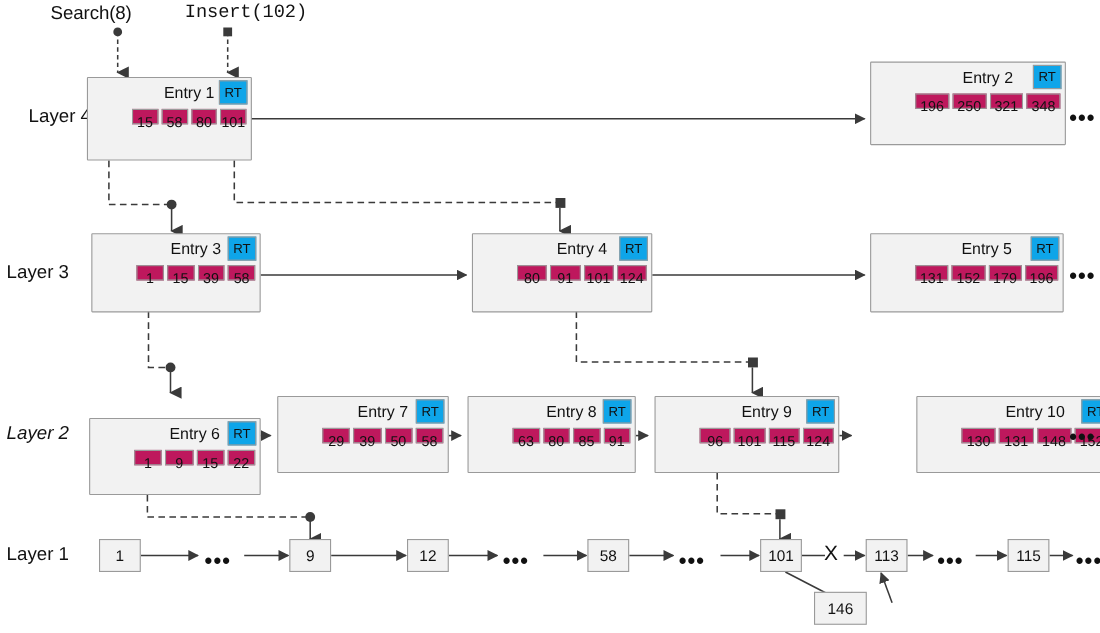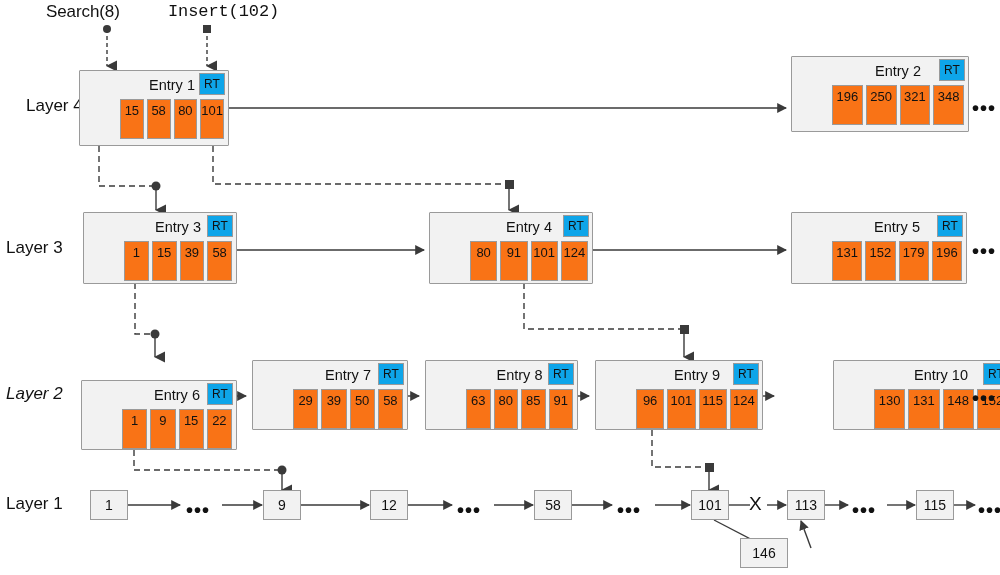--- a/index.html
+++ b/index.html
@@ -77,23 +77,23 @@
     color: #111;
   }
   .entry-cells {
     display: flex;
     gap: 3px;
     padding: 0 4px 4px 4px;
   }
   .cell {
     box-sizing: border-box;
     flex: 1 1 0;
-    height: 40px;
+    height: 14px;
     border: 1px solid #9a9a9a;
-    background: #f97316;
+    background: #be185d;
     font-size: 13px;
     line-height: 22px;
     text-align: center;
     color: #111;
     white-space: nowrap;
   }
   
   .keynode {
     position: absolute;
     box-sizing: border-box;

